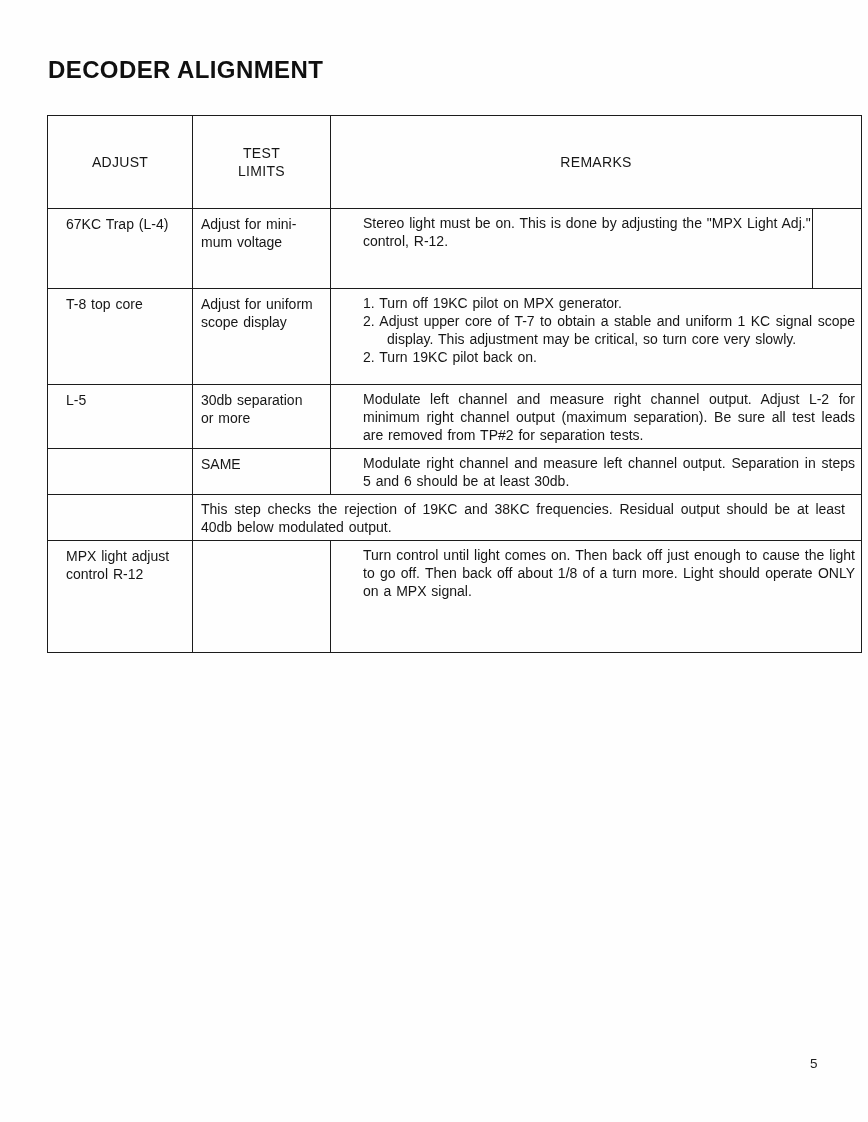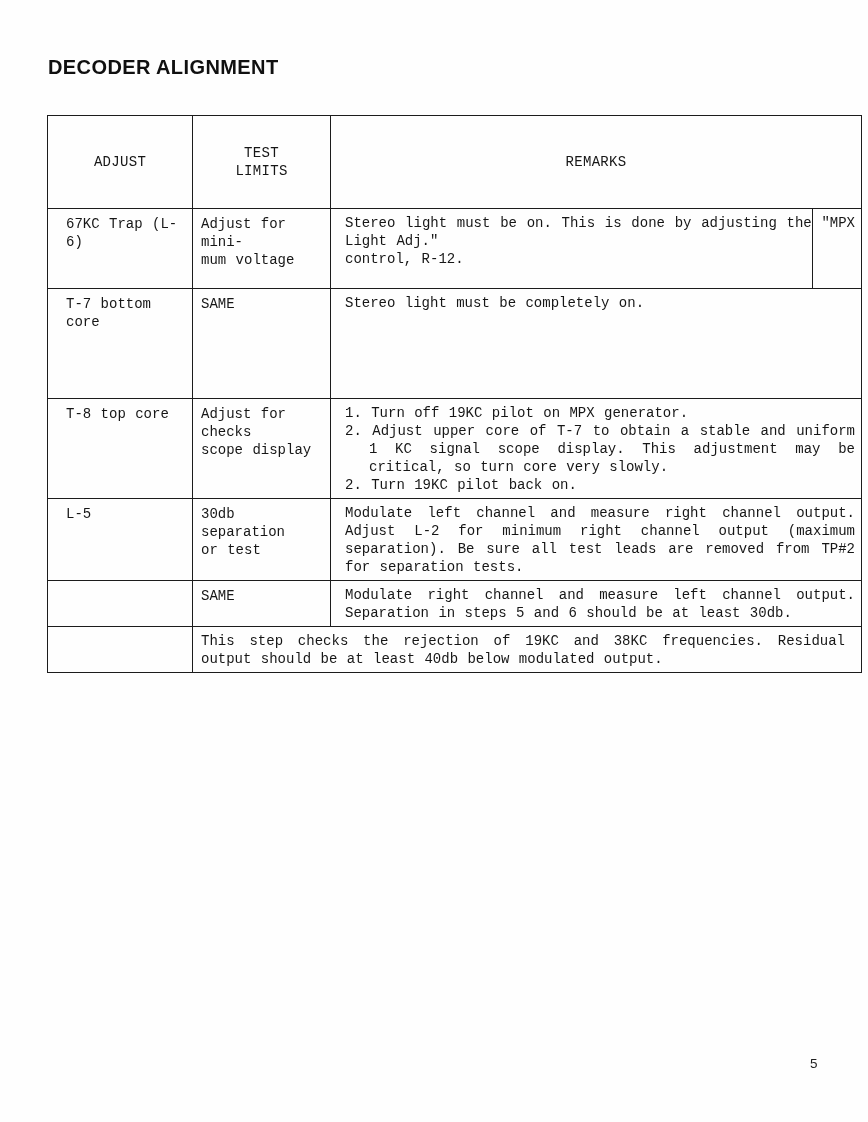--- a/index.html
+++ b/index.html
@@ -9,53 +9,52 @@
     height: 1122px;
     background: #fefefe;
     font-family: "Liberation Sans", sans-serif;
     color: #161616;
     overflow: hidden;
   }
   .title {
     position: absolute;
     left: 48px;
     top: 56px;
-    font-size: 20px;
+    font-size: 24px;
     font-weight: 700;
     letter-spacing: 0.4px;
     color: #101010;
   }
   .align-table {
     position: absolute;
     left: 47px;
     top: 115px;
     width: 814px;
     border-collapse: collapse;
     table-layout: fixed;
     font-size: 14px;
     line-height: 18px;
     word-spacing: 1px;
     color: #161616;
-    font-family: Liberation Mono, monospace;
   }
   .align-table th, .align-table td {
     border: 1px solid #1c1c1c;
     vertical-align: top;
     font-weight: 400;
   }
   .align-table thead th {
     height: 90px;
     vertical-align: middle;
     text-align: center;
     letter-spacing: 0.3px;
   }
   .pre { white-space: pre-line; }
   .c-adjust  { padding: 6px 6px 4px 18px; }
   .c-limits  { padding: 6px 4px 4px 8px; }
-  .c-remarks { padding: 5px 6px 4px 14px; text-align: justify; position: relative; }
+  .c-remarks { padding: 5px 6px 4px 32px; text-align: justify; position: relative; }
   .c-note    { padding: 5px 16px 4px 8px; text-align: justify; }
   .num-item  { padding-left: 24px; text-indent: -24px; }
   .r1 { height: 80px; }
   .r2 { height: 212px; }
   .r3 { height: 110px; }
   .r4 { height: 96px; }
   .r5 { height: 59px; }
   .r6 { height: 43px; }
   .r7 { height: 41px; }
   .r8 { height: 112px; }
@@ -95,54 +94,55 @@
     <thead>
       <tr>
         <th>ADJUST</th>
         <th class="pre">TEST
 LIMITS</th>
         <th>REMARKS</th>
       </tr>
     </thead>
     <tbody>
       <tr class="r1">
-        <td class="c-adjust pre">67KC Trap (L-6)</td>
+        <td class="c-adjust pre">67KC Trap (L-4)</td>
         <td class="c-limits pre">Adjust for mini-
 mum voltage</td>
         <td class="c-remarks"><span class="pre">Stereo light must be on. This is done by adjusting the "MPX Light Adj."
 control, R-12.</span><span class="artifact-vline"></span></td>
       </tr>
-      <tr class="r3">
-        <td class="c-adjust pre">T-7 bottom core</td>
-        <td class="c-limits pre">SAME</td>
-        <td class="c-remarks">Stereo light must be completely on.</td>
-      </tr>
       <tr class="r4">
         <td class="c-adjust pre">T-8 top core</td>
-        <td class="c-limits pre">Adjust for checks
+        <td class="c-limits pre">Adjust for uniform
 scope display</td>
         <td class="c-remarks">
           <div class="num-item">1. Turn off 19KC pilot on MPX generator.</div>
           <div class="num-item">2. Adjust upper core of T-7 to obtain a stable and uniform 1 KC signal scope display. This adjustment may be critical, so turn core very slowly.</div>
           <div class="num-item">2. Turn 19KC pilot back on.</div>
         </td>
       </tr>
       <tr class="r5">
         <td class="c-adjust pre">L-5</td>
         <td class="c-limits pre">30db separation
-or test</td>
+or more</td>
         <td class="c-remarks">Modulate left channel and measure right channel output. Adjust L-2 for minimum right channel output (maximum separation). Be sure all test leads are removed from TP#2 for separation tests.</td>
       </tr>
       <tr class="r6">
         <td class="c-adjust"></td>
         <td class="c-limits pre">SAME</td>
         <td class="c-remarks">Modulate right channel and measure left channel output. Separation in steps 5 and 6 should be at least 30db.</td>
       </tr>
       <tr class="r7">
         <td class="c-adjust"></td>
         <td class="c-note" colspan="2">This step checks the rejection of 19KC and 38KC frequencies. Residual output should be at least 40db below modulated output.</td>
       </tr>
+      <tr class="r8">
+        <td class="c-adjust pre">MPX light adjust
+control R-12</td>
+        <td class="c-limits"></td>
+        <td class="c-remarks">Turn control until light comes on. Then back off just enough to cause the light to go off. Then back off about 1/8 of a turn more. Light should operate ONLY on a MPX signal.</td>
+      </tr>
     </tbody>
   </table>
 
   <div class="page-number">5</div>
 
 </div>
 
 </body></html>

